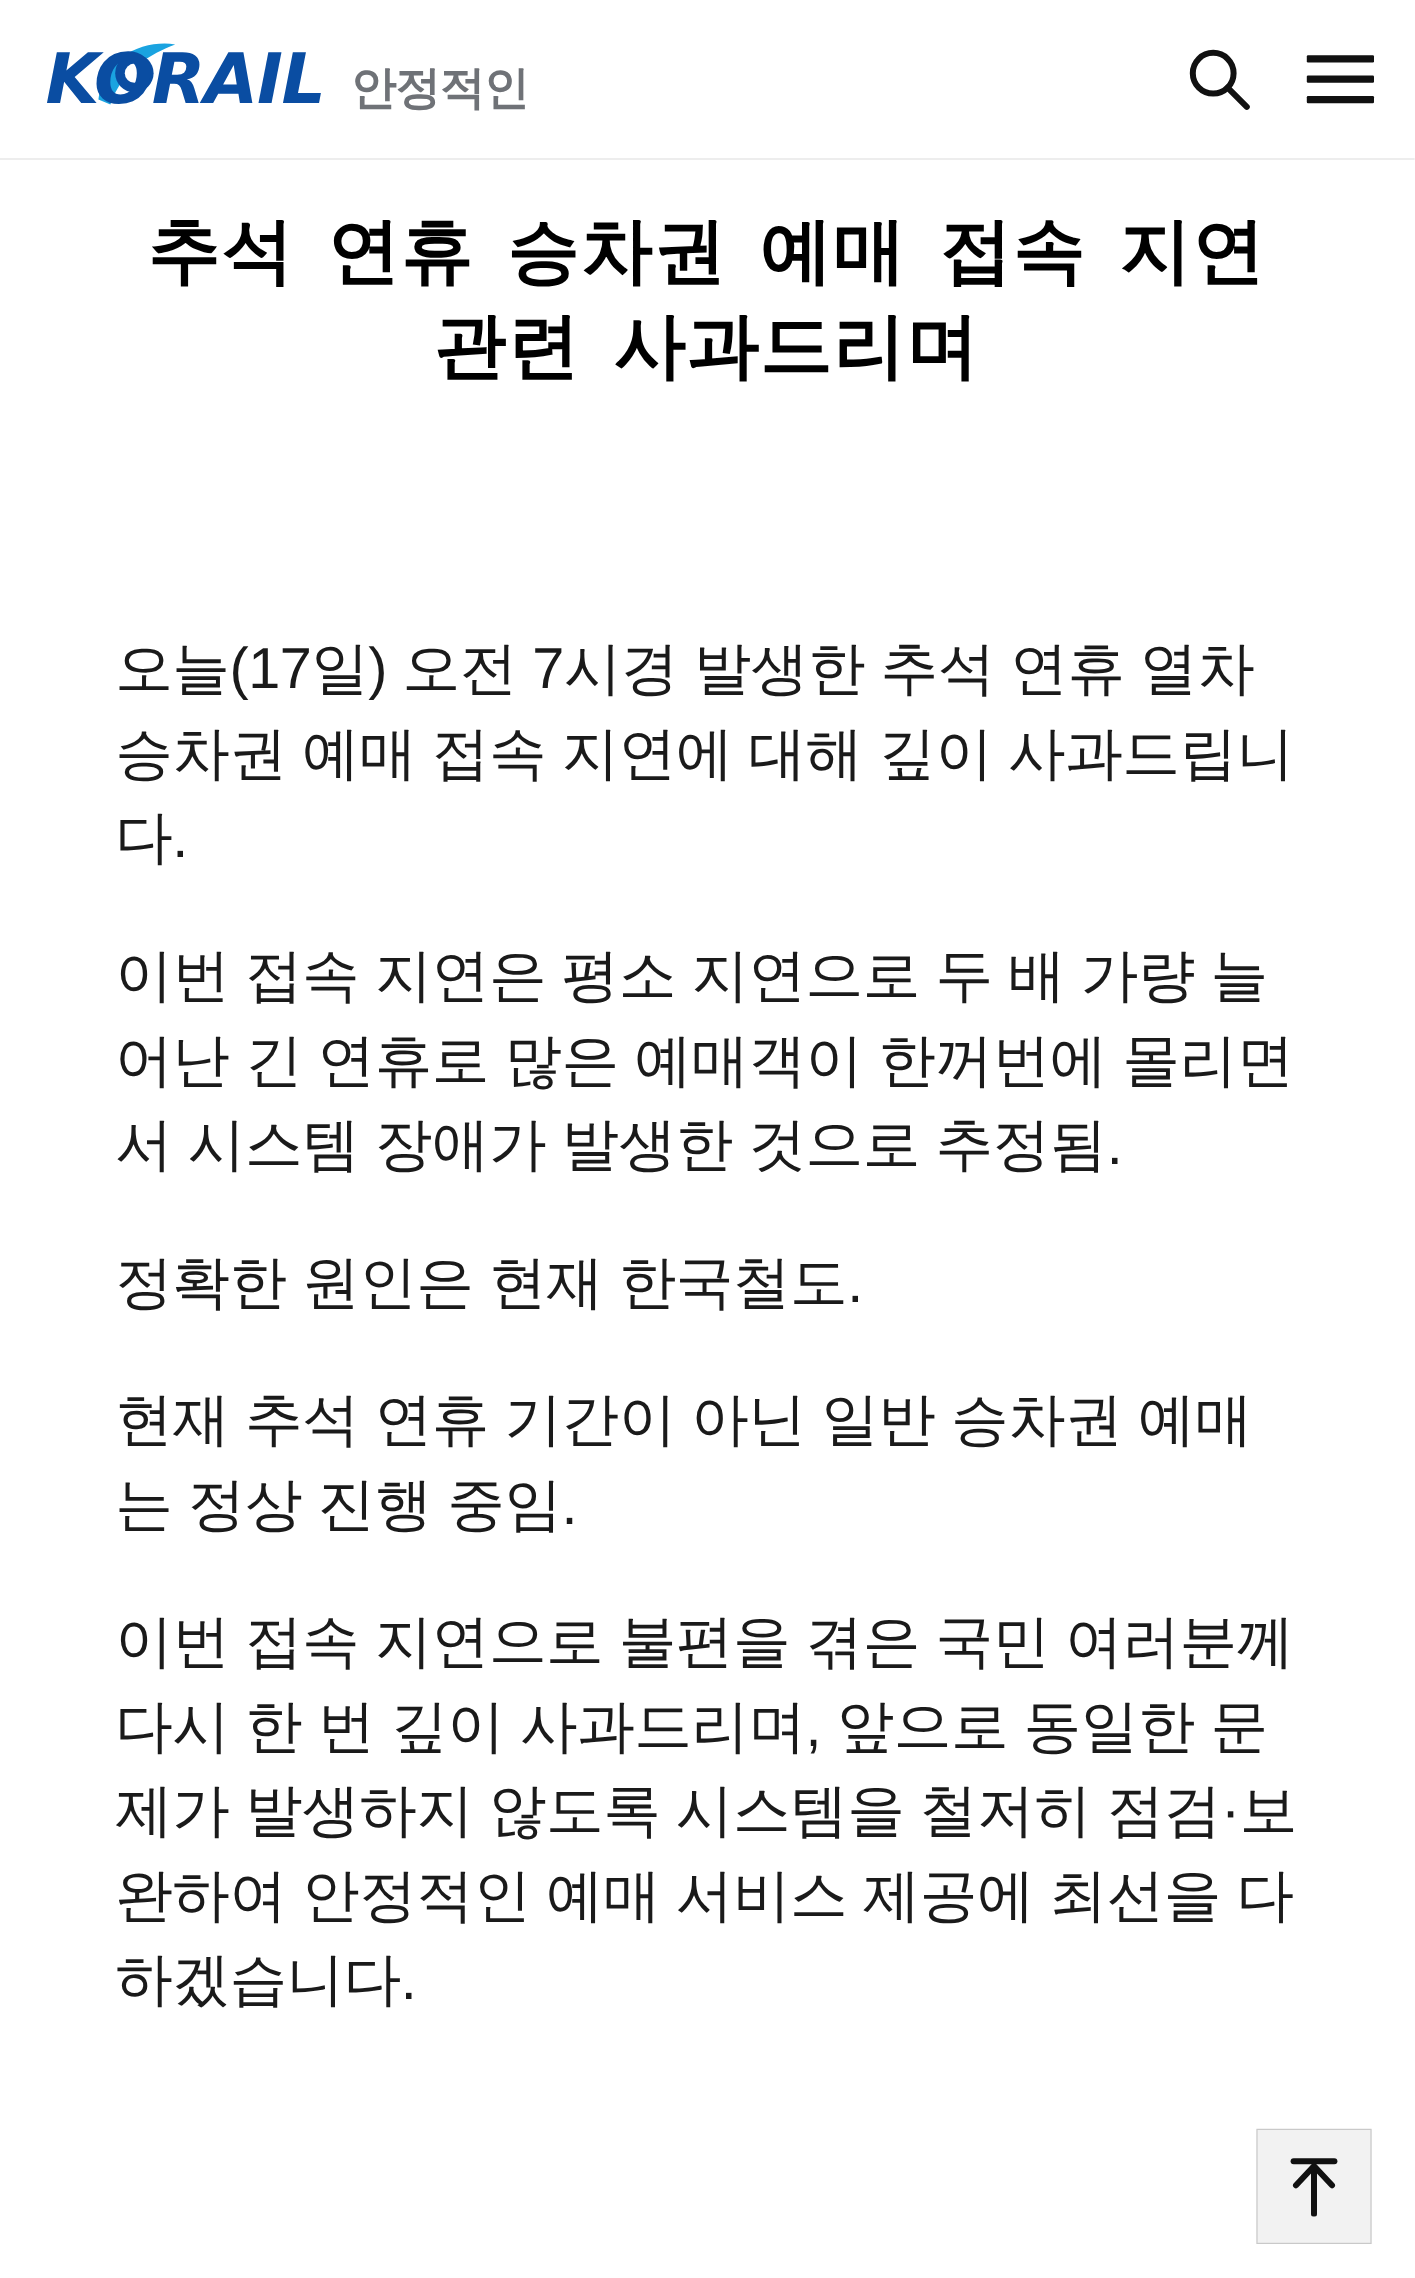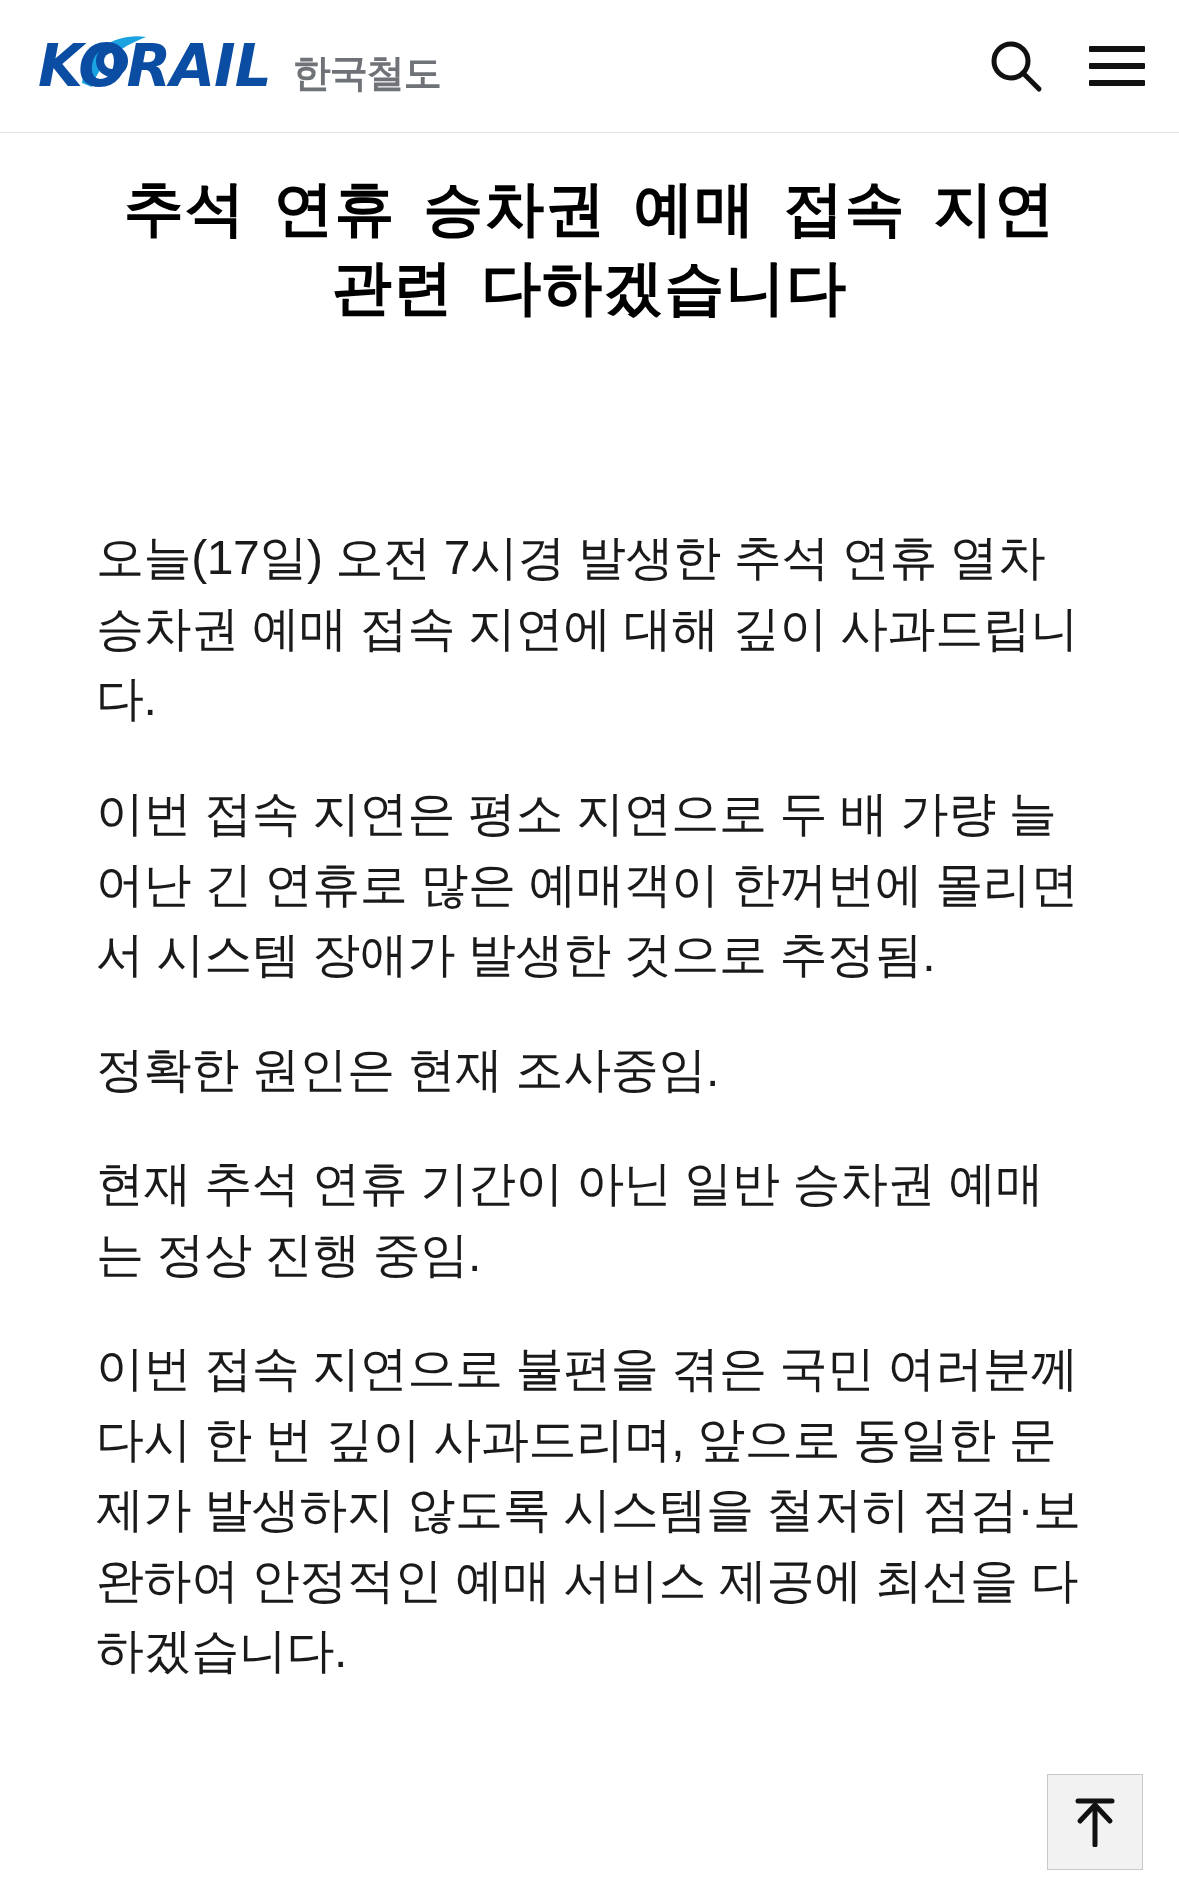--- a/index.html
+++ b/index.html
@@ -143,21 +143,21 @@
 <div class="header">
   <div class="brand">
     <div class="logo-wrap">
       <svg class="logo-swoosh" viewBox="0 0 74 62">
         <path d="M6 52 C10 16, 44 2, 70 6 C50 14, 26 26, 16 56 Z" fill="#1aa3e0"></path>
         <circle cx="36" cy="30" r="16" fill="#0a4da2"></circle>
         <circle cx="36" cy="30" r="8" fill="#ffffff"></circle>
       </svg>
       <span class="logo-text">KORAIL</span>
     </div>
-    <span class="brand-sub">한국철도</span>
+    <span class="brand-sub">안정적인</span>
   </div>
 
   <div class="header-actions">
     <button class="icon-btn" aria-label="search">
       <svg width="58" height="58" viewBox="0 0 58 58">
         <circle cx="24" cy="24" r="17" fill="none" stroke="#111111" stroke-width="5"></circle>
         <line x1="36" y1="36" x2="52" y2="52" stroke="#111111" stroke-width="5" stroke-linecap="round"></line>
       </svg>
     </button>
     <button class="icon-btn" aria-label="menu">
@@ -165,26 +165,26 @@
         <span></span>
           <span></span>
           <span></span>
       </span>
     </button>
   </div>
 </div>
 
 <div class="content">
   <h1 class="page-title">추석  연휴  승차권  예매  접속
-지연  관련  다하겠습니다</h1>
+지연  관련  사과드리며</h1>
 
   <div class="body-block">
     <p class="para">오늘(17일) 오전 7시경 발생한 추석 연휴 열차 승차권 예매 접속 지연에 대해 깊이 사과드립니다.</p>
     <p class="para">이번 접속 지연은 평소 지연으로 두 배 가량 늘어난 긴 연휴로 많은 예매객이 한꺼번에 몰리면서 시스템 장애가 발생한 것으로 추정됨.</p>
-    <p class="para">정확한 원인은 현재 조사중임.</p>
+    <p class="para">정확한 원인은 현재 한국철도.</p>
     <p class="para">현재 추석 연휴 기간이 아닌 일반 승차권 예매는 정상 진행 중임.</p>
     <p class="para">이번 접속 지연으로 불편을 겪은 국민 여러분께 다시 한 번 깊이 사과드리며, 앞으로 동일한 문제가 발생하지 않도록 시스템을 철저히 점검·보완하여 안정적인 예매 서비스 제공에 최선을 다하겠습니다.</p>
   </div>
 </div>
 
 <button class="to-top" aria-label="scroll to top">
   <svg width="46" height="50" viewBox="0 0 46 50">
     <line x1="23" y1="48" x2="23" y2="10" stroke="#111111" stroke-width="5" stroke-linecap="round"></line>
     <polyline points="8,24 23,8 38,24" fill="none" stroke="#111111" stroke-width="5" stroke-linecap="round" stroke-linejoin="round"></polyline>
     <line x1="6" y1="4" x2="40" y2="4" stroke="#111111" stroke-width="5" stroke-linecap="round"></line>

